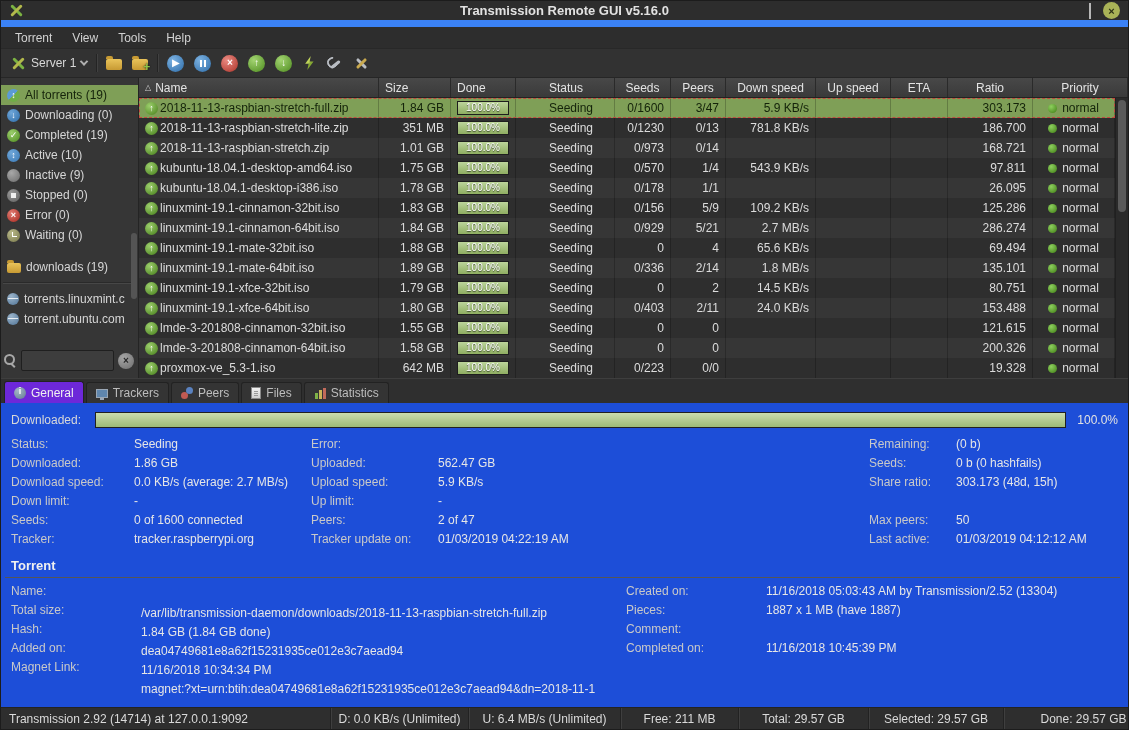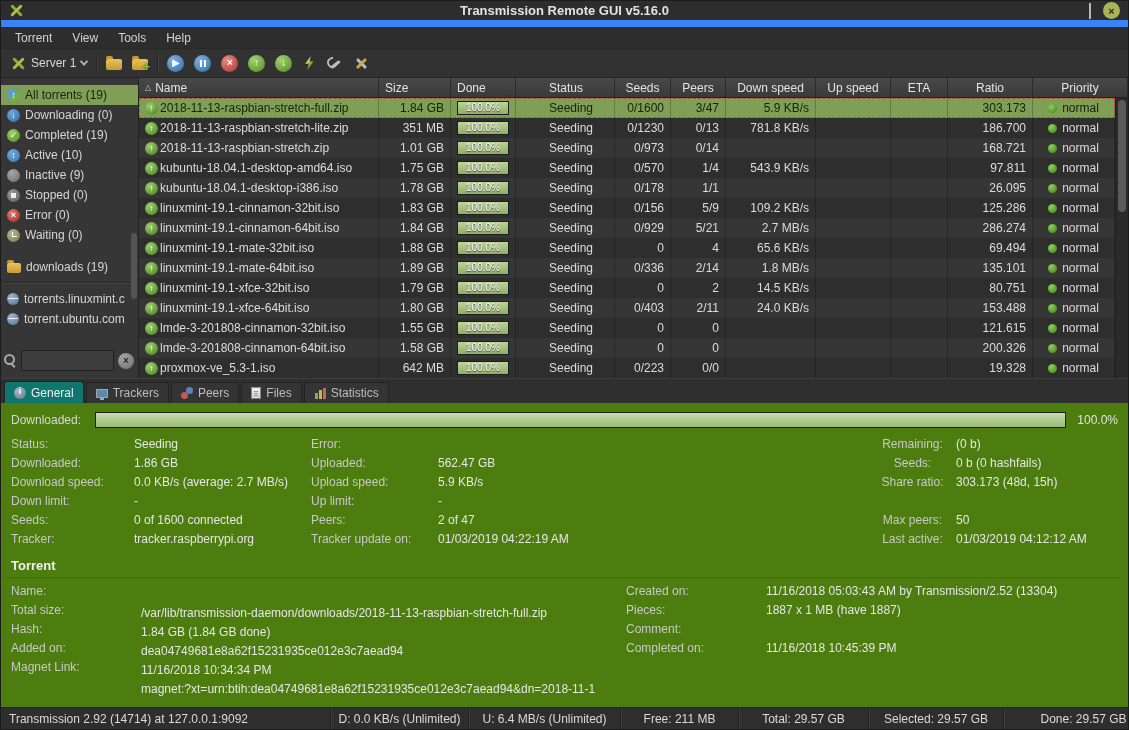--- a/index.html
+++ b/index.html
@@ -102,49 +102,49 @@
   .done-wrap { width:100%; height:14px; border:1px solid #1e1e1e; background:#555; position:relative; display:flex; }
   .done-fill { position:absolute; left:0; top:0; bottom:0; background:linear-gradient(#bcd49a,#8fae62); }
   .done-text { position:relative; z-index:1; width:100%; text-align:center; color:#fff; font-size:10px; line-height:12px; text-shadow:0 1px 1px rgba(0,0,0,.65); }
   .prio-dot { width:9px; height:9px; border-radius:50%; background:radial-gradient(circle at 35% 30%, #8ed05e, #3f7d14); margin-right:5px; flex:none; }
   .vscroll { position:absolute; top:20px; right:0; bottom:0; width:13px; background:#2a2a2a; border-left:1px solid #202020; }
   .vscroll-thumb { position:absolute; top:2px; left:2px; right:2px; height:112px; background:#5a5a5a; border-radius:5px; }
 
   
   .tabbar { height:25px; flex:none; background:#2f2f2f; display:flex; align-items:flex-end; padding:3px 3px 0; gap:2px; border-top:1px solid #3e3e3e; }
   .tab { height:21px; display:flex; align-items:center; gap:5px; padding:0 9px; background:#343434; border:1px solid #222; border-bottom:none; border-radius:3px 3px 0 0; color:#bdbdbd; }
-  .tab.active { height:22px; background:#0f766e; color:#f0f0f0; }
+  .tab.active { height:22px; background:#6d28d9; color:#f0f0f0; }
   .tabicon { width:12px; height:12px; flex:none; position:relative; }
   .ti-general { border-radius:50%; background:radial-gradient(circle at 35% 30%, #a7b8c8, #5f7countries); background:radial-gradient(circle at 35% 30%, #a7b8c8, #5f7890); }
   .ti-general::after { content:"i"; position:absolute; left:0; right:0; top:-1px; text-align:center; color:#fff; font-size:9px; font-weight:bold; }
   .ti-trackers { border:1px solid #9aa7b5; background:#5f86ad; height:9px; margin-top:1px; }
   .ti-trackers::after { content:""; position:absolute; left:3px; right:3px; bottom:-3px; height:2px; background:#9aa7b5; }
   .ti-peers::before { content:""; position:absolute; left:0; bottom:0; width:7px; height:7px; border-radius:50%; background:#c05a52; }
   .ti-peers::after { content:""; position:absolute; right:0; top:0; width:7px; height:7px; border-radius:50%; background:#5a82c0; }
   .ti-files { width:10px; background:linear-gradient(#f2f2f2,#cfcfcf); border:1px solid #8a8a8a; }
   .ti-files::after { content:""; position:absolute; left:2px; right:2px; top:3px; height:5px;
       background:linear-gradient(#999,#999) 0 0/100% 1px no-repeat, linear-gradient(#999,#999) 0 2px/100% 1px no-repeat, linear-gradient(#999,#999) 0 4px/100% 1px no-repeat; }
   .ti-statistics { background:
       linear-gradient(#7fb347,#7fb347) 1px 6px/3px 6px no-repeat,
       linear-gradient(#c9b458,#c9b458) 5px 3px/3px 9px no-repeat,
       linear-gradient(#c06a5a,#c06a5a) 9px 1px/3px 11px no-repeat; }
 
   
-  .details { flex:1; min-height:0; background:#4d7c0f; display:flex; flex-direction:column; overflow:hidden; }
+  .details { flex:1; min-height:0; background:#1d4ed8; display:flex; flex-direction:column; overflow:hidden; }
   .downloaded-row { flex:none; display:flex; align-items:center; gap:8px; padding:9px 10px 6px; }
   .dl-label { width:76px; flex:none; color:#d8d8d8; }
   .progress-outer { flex:1; height:16px; border:1px solid #202020; background:#4a4a4a; position:relative; }
   .progress-fill { position:absolute; left:0; top:0; bottom:0; background:linear-gradient(#c9dcae,#9cba76); }
   .dl-pct { flex:none; width:44px; text-align:right; color:#e2e2e2; }
   .section-header { flex:none; margin:4px 8px 3px 4px; padding:2px 6px 4px; border-bottom:1px solid #565656; font-weight:bold; font-size:13px; color:#f0f0f0; }
   .section-header.second { margin-top:8px; }
   .t-row { height:19px; flex:none; display:flex; align-items:center; padding-left:10px; white-space:nowrap; }
   .t-label { color:#c9c9c9; flex:none; overflow:hidden; }
   .t-value { color:#e6e6e6; flex:none; overflow:hidden; }
-  .tl0{width:123px;} .tv0{width:177px;} .tl1{width:127px;} .tv1{width:431px;} .tl2{width:87px;text-align:center;} .tv2{flex:1;}
+  .tl0{width:123px;} .tv0{width:177px;} .tl1{width:127px;} .tv1{width:431px;} .tl2{width:87px;} .tv2{flex:1;}
   .pl0{width:130px;} .pv0{width:485px;margin-top:44px;} .pl1{width:140px;} .pv1{flex:1;}
   .t-value.wide { width:auto; flex:1; }
 
   
   .statusbar { height:22px; flex:none; background:#2e2e2e; border-top:1px solid #232323; display:flex; align-items:stretch; color:#dadada; }
   .sb-seg { display:flex; align-items:center; justify-content:center; padding:0 6px; border-right:1px solid #222; box-shadow:1px 0 0 #3f3f3f; overflow:hidden; white-space:nowrap; }
   .sb-0 { width:330px; justify-content:flex-start; padding-left:8px; }
   .sb-1 { width:138px; } .sb-2 { width:152px; } .sb-3 { width:118px; }
   .sb-4 { width:130px; } .sb-5 { width:135px; } .sb-6 { flex:1; border-right:none; box-shadow:none;margin-left:35px; }
 </style>

